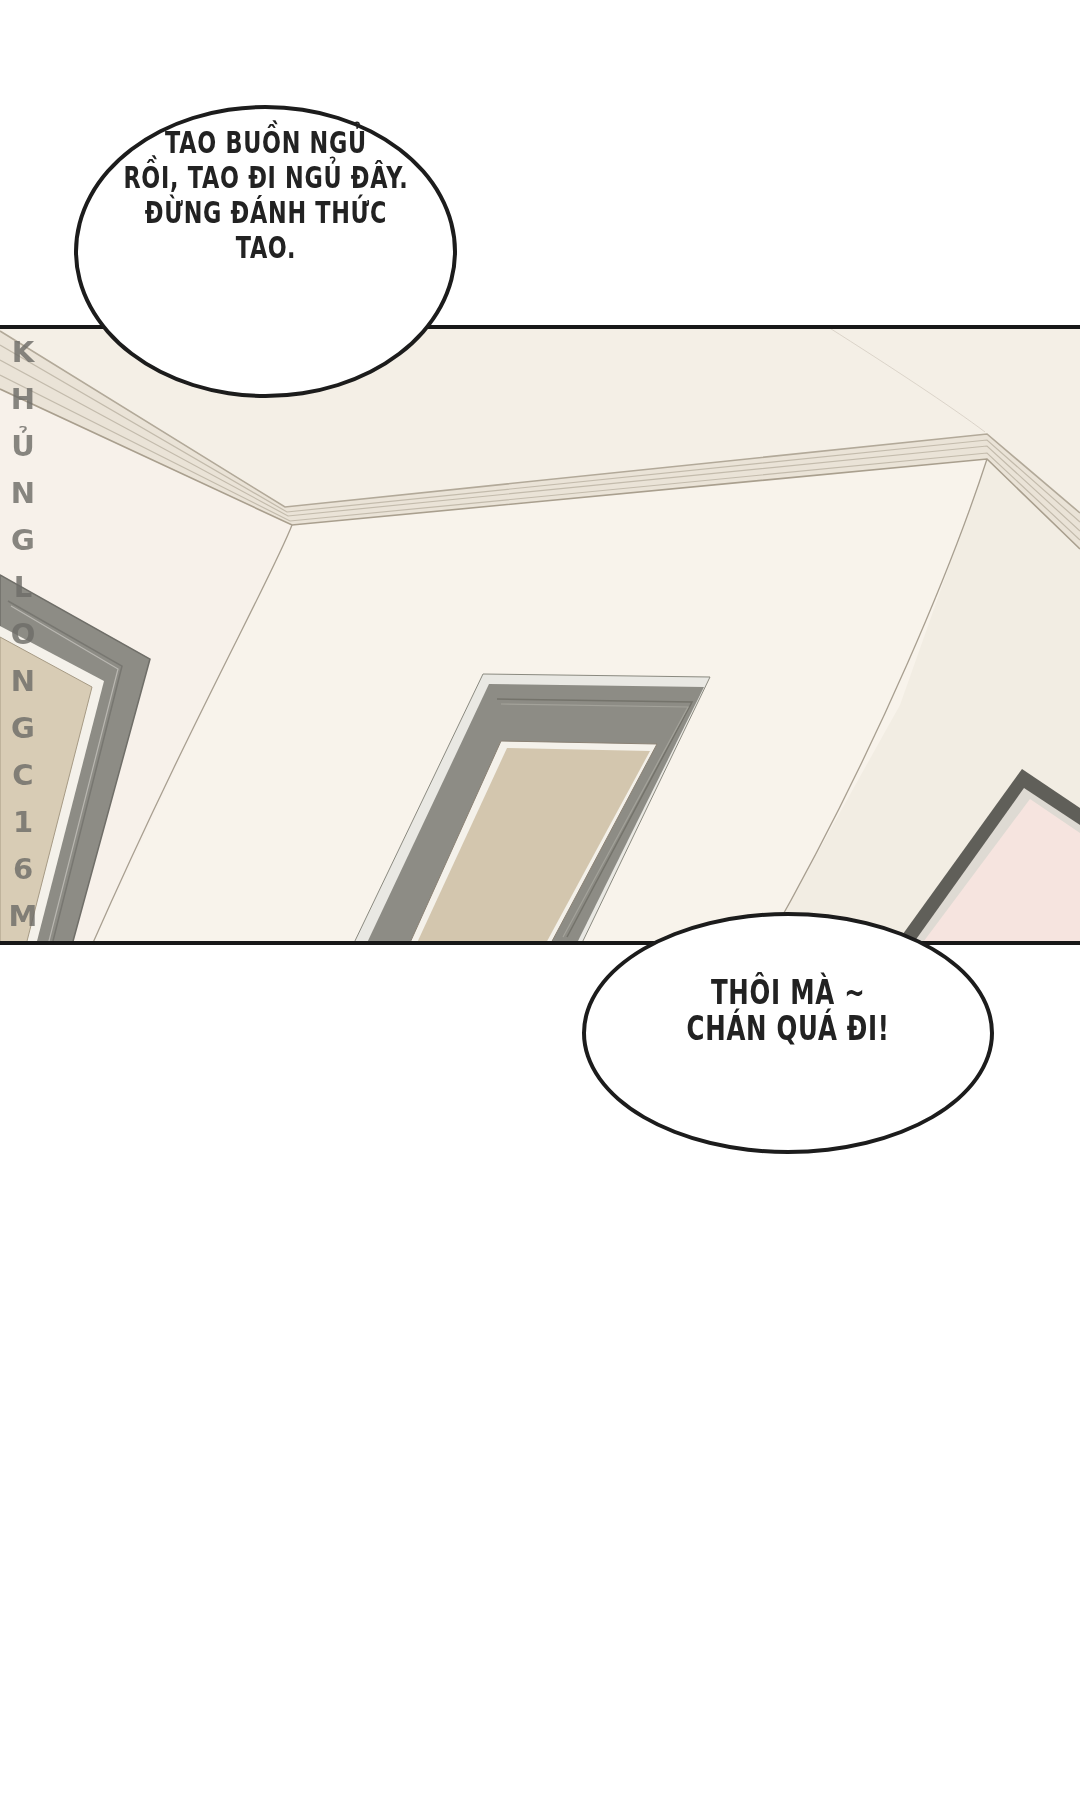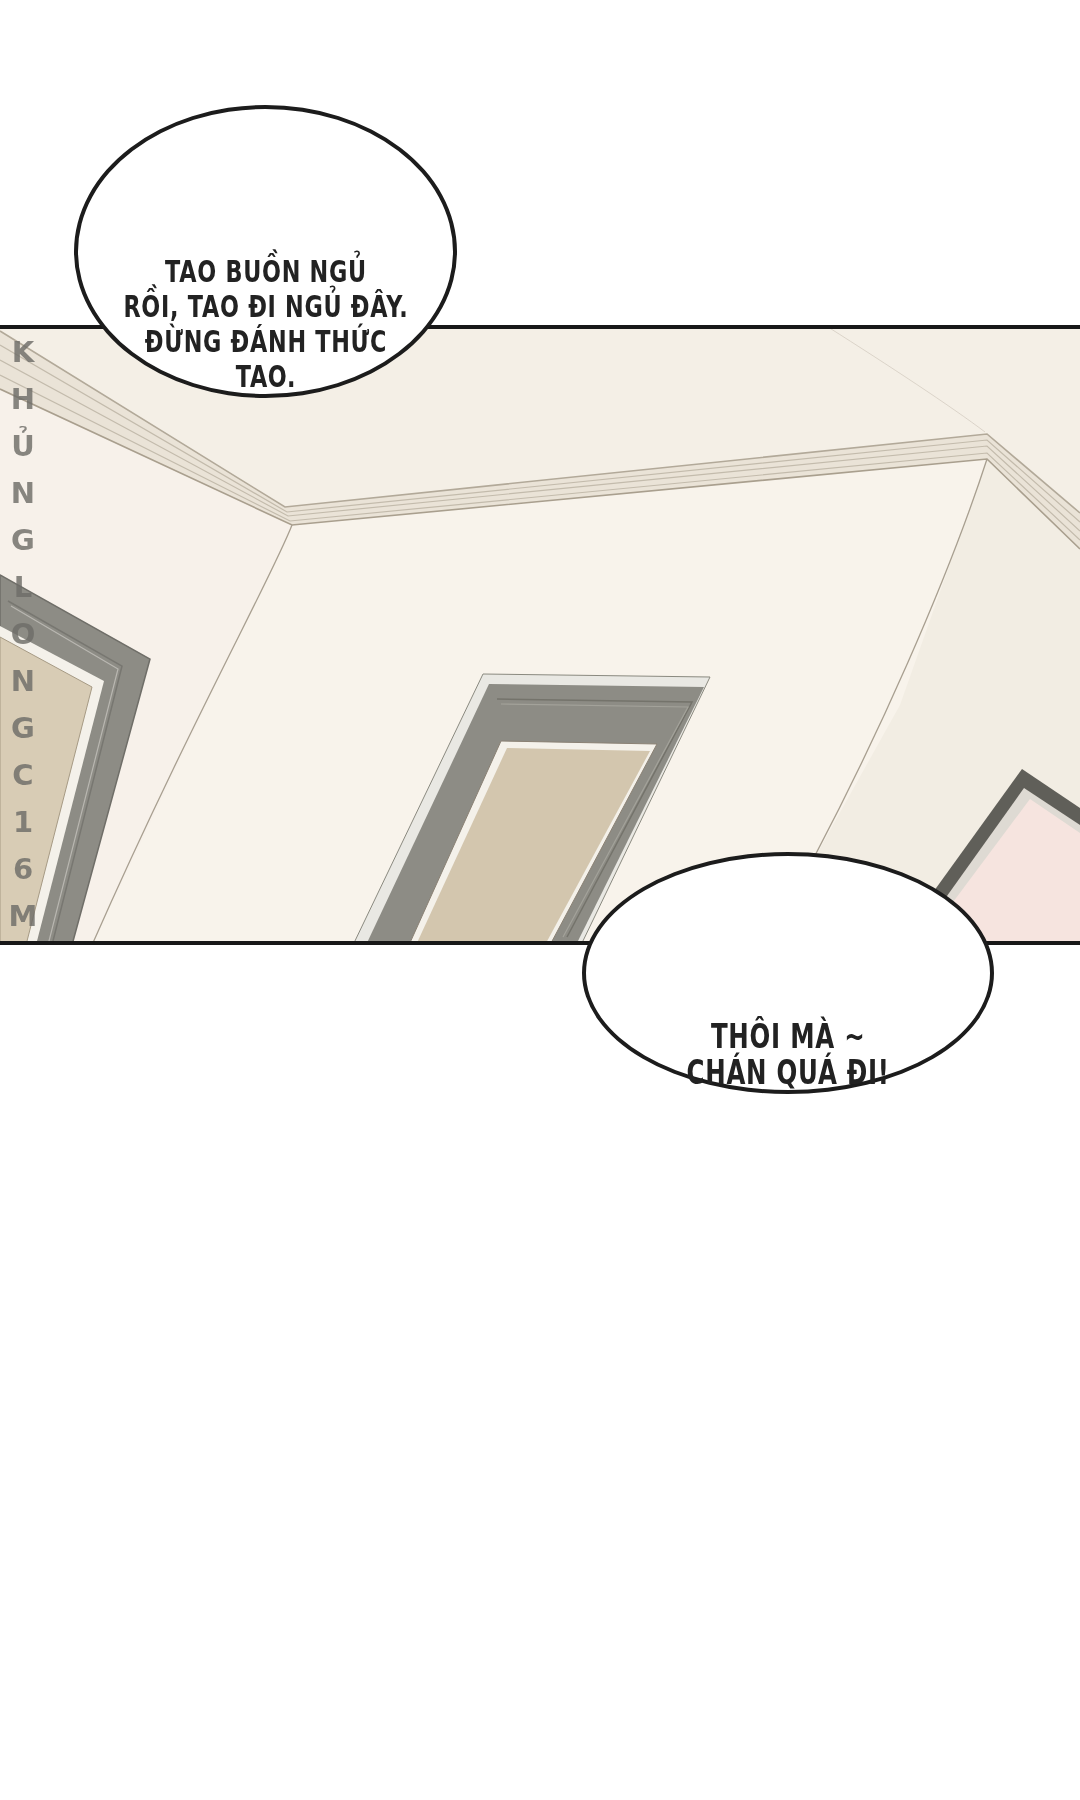--- a/index.html
+++ b/index.html
@@ -7,24 +7,24 @@
        font-family:"DejaVu Sans",sans-serif;}
   .page{position:absolute;inset:0;background:#ffffff;}
 
   .room-svg{position:absolute;left:0;top:325px;width:1080px;height:620px;display:block;}
 
   .watermark{position:absolute;left:6px;top:335px;writing-mode:vertical-rl;text-orientation:upright;
              font-size:29px;font-weight:800;letter-spacing:13px;color:rgba(110,108,104,0.82);
              font-family:"DejaVu Sans",sans-serif;user-select:none;}
 
   .bubble{position:absolute;background:#ffffff;border:4px solid #1c1c1c;border-radius:50%;
-          display:flex;flex-direction:column;align-items:center;justify-content:flex-end;
+          display:flex;flex-direction:column;align-items:center;justify-content:flex-start;
           box-sizing:border-box;z-index:5;}
   .bubble-top{left:74px;top:105px;width:383px;height:293px;padding-top:16px;}
-  .bubble-bottom{left:582px;top:852px;width:412px;height:242px;padding-top:58px;}
+  .bubble-bottom{left:582px;top:912px;width:412px;height:242px;padding-top:58px;}
   .bubble-text{display:flex;flex-direction:column;align-items:center;color:#222222;
                font-weight:700;transform:scaleX(0.72);transform-origin:center;white-space:nowrap;}
   .bubble-top .bubble-text{font-size:31px;line-height:35px;letter-spacing:1px;}
   .bubble-bottom .bubble-text{font-size:34px;line-height:36px;letter-spacing:1px;}
   .bubble-line{text-align:center;}
 </style>
 </head>
 <body>
 
 <div class="page">

